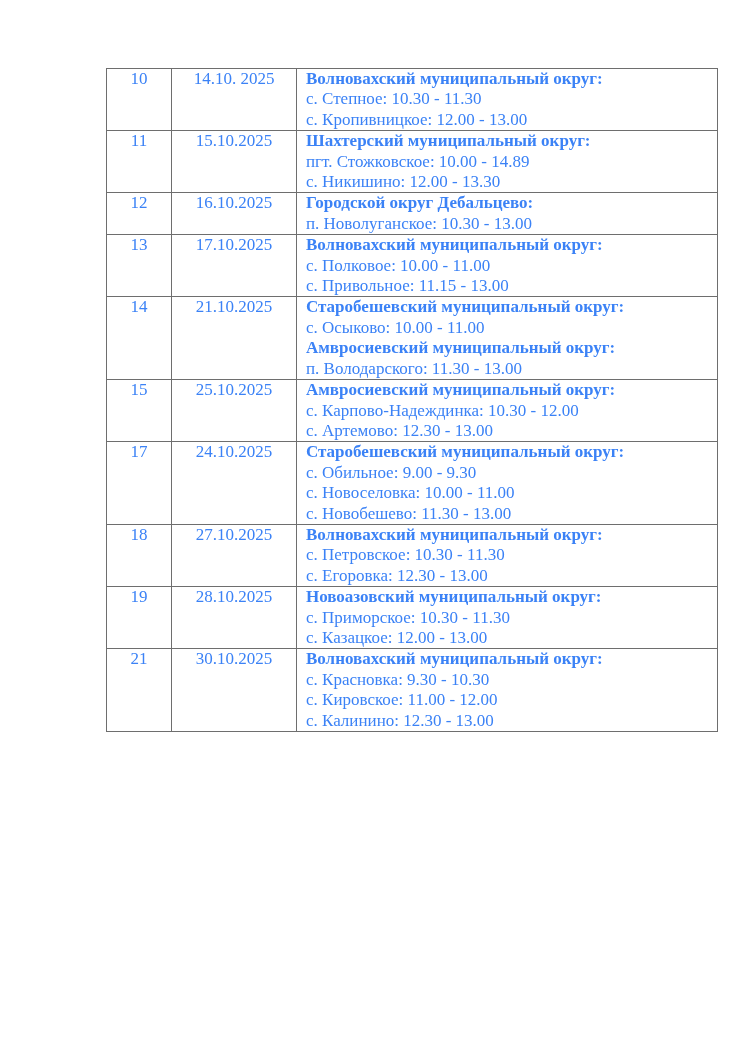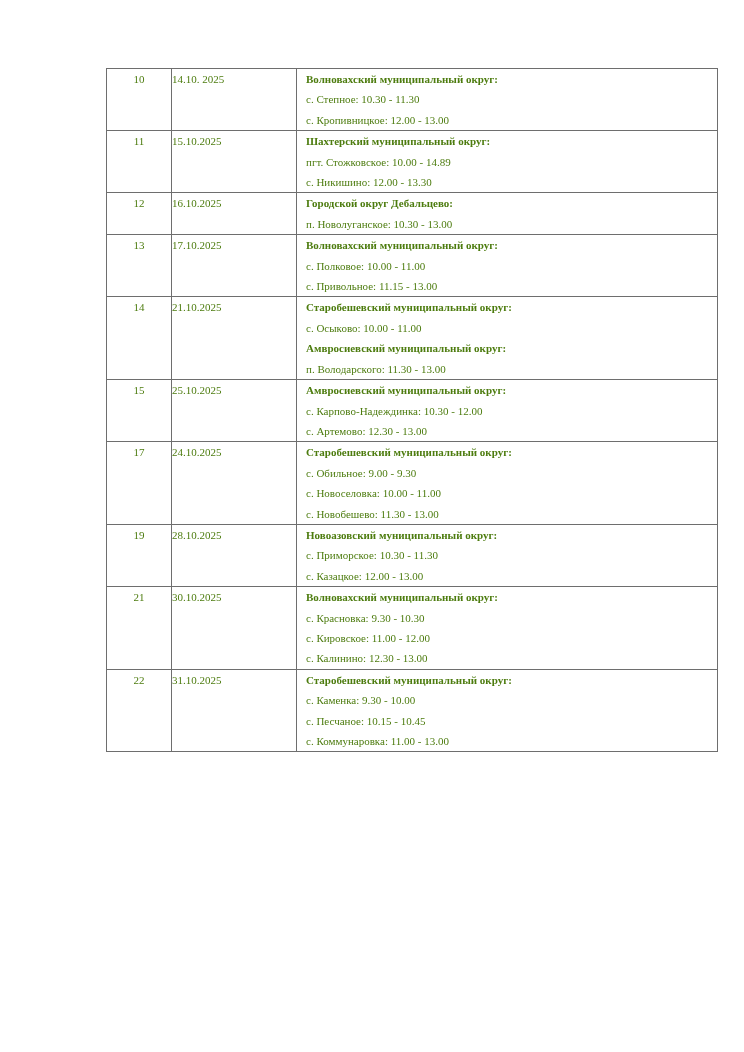--- a/index.html
+++ b/index.html
@@ -18,26 +18,26 @@
       position: absolute;
       left: 106px;
       top: 68px;
       width: 611px;
       border-collapse: collapse;
       table-layout: fixed;
     }
     table.schedule td {
       border: 1px solid #6e6e6e;
       vertical-align: top;
-      font-size: 11px;
+      font-size: 17px;
       line-height: 20.4px;
-      color: #4d7c0f;
+      color: #3b82f6;
     }
     td.col-num   { width: 65px;  text-align: center; }
-    td.col-date  { width: 125px; text-align: left; white-space: nowrap; }
+    td.col-date  { width: 125px; text-align: center; white-space: nowrap; }
     td.col-details { width: 421px; padding-left: 9px; padding-right: 4px; }
     .district-heading { font-weight: bold; }
     .locality-line { font-weight: normal; }
   </style>
 </head>
 <body>
 
 <div class="page">
   <table class="schedule">
     <tbody id="schedule-body">
@@ -99,43 +99,42 @@
     <td class="col-num">17</td>
     <td class="col-date">24.10.2025</td>
     <td class="col-details">
             <div class="district-heading">Старобешевский муниципальный округ:</div>
             <div class="locality-line">с. Обильное: 9.00 - 9.30</div>
             <div class="locality-line">с. Новоселовка: 10.00 - 11.00</div>
             <div class="locality-line">с. Новобешево: 11.30 - 13.00</div>
           </td>
   </tr>
         <tr>
+    <td class="col-num">18</td>
+    <td class="col-date">27.10.2025</td>
+    <td class="col-details">
+            <div class="district-heading">Волновахский муниципальный округ:</div>
+            <div class="locality-line">с. Петровское: 10.30 - 11.30</div>
+            <div class="locality-line">с. Егоровка: 12.30 - 13.00</div>
+          </td>
+  </tr>
+        <tr>
     <td class="col-num">19</td>
     <td class="col-date">28.10.2025</td>
     <td class="col-details">
             <div class="district-heading">Новоазовский муниципальный округ:</div>
             <div class="locality-line">с. Приморское: 10.30 - 11.30</div>
             <div class="locality-line">с. Казацкое: 12.00 - 13.00</div>
           </td>
   </tr>
         <tr>
     <td class="col-num">21</td>
     <td class="col-date">30.10.2025</td>
     <td class="col-details">
             <div class="district-heading">Волновахский муниципальный округ:</div>
             <div class="locality-line">с. Красновка: 9.30 - 10.30</div>
             <div class="locality-line">с. Кировское: 11.00 - 12.00</div>
             <div class="locality-line">с. Калинино: 12.30 - 13.00</div>
           </td>
   </tr>
-        <tr>
-    <td class="col-num">22</td>
-    <td class="col-date">31.10.2025</td>
-    <td class="col-details">
-            <div class="district-heading">Старобешевский муниципальный округ:</div>
-            <div class="locality-line">с. Каменка: 9.30 - 10.00</div>
-            <div class="locality-line">с. Песчаное: 10.15 - 10.45</div>
-            <div class="locality-line">с. Коммунаровка: 11.00 - 13.00</div>
-          </td>
-  </tr>
       </tbody>
   </table>
 </div>
 
 </body></html>

